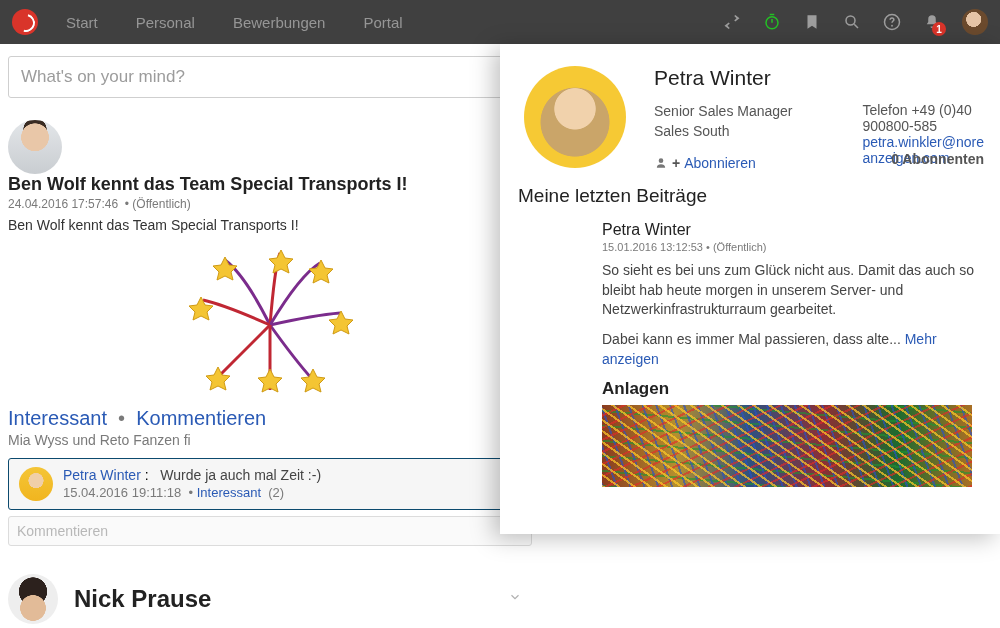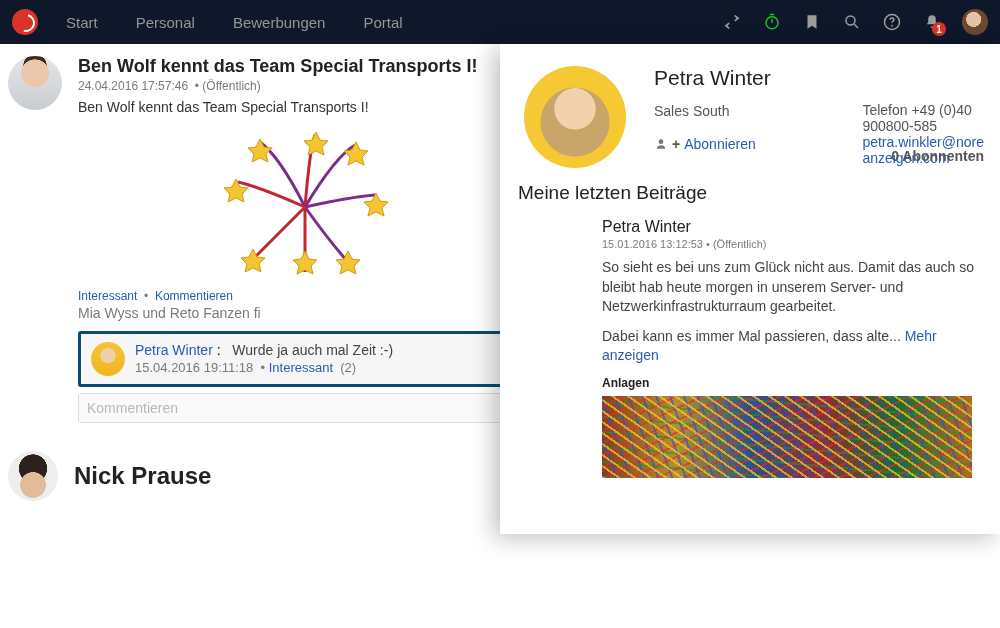--- a/index.html
+++ b/index.html
@@ -1,48 +1,48 @@
 <!DOCTYPE html>
 <html><head>
 <meta charset="utf-8">
 <style>
 * { box-sizing: border-box; margin: 0; padding: 0; }
 body { font-family: "Segoe UI", Arial, sans-serif; background: #fff; width: 1000px; height: 628px; overflow: hidden; position: relative; }
 
-.topbar { height: 44px; background: #0f172a; display: flex; align-items: center; padding: 0 12px; color: #a9a9a9; }
+.topbar { height: 44px; background: #404040; display: flex; align-items: center; padding: 0 12px; color: #a9a9a9; }
 .logo { width: 26px; height: 26px; border-radius: 50%; background: #d9342a; margin-right: 28px; position: relative; }
 .logo::after { content: ""; position: absolute; left: 5px; top: 5px; width: 14px; height: 14px; border: 2px solid #fff; border-left-color: transparent; border-top-color: transparent; border-radius: 50%; transform: rotate(-30deg); }
 .nav-item { margin-right: 38px; font-size: 15px; cursor: pointer; color: #969696; }
 .topbar-spacer { flex: 1; }
 .topbar-icons { display: flex; align-items: center; gap: 20px; }
 .ticon { width: 20px; height: 20px; display: flex; align-items: center; justify-content: center; color: #9d9d9d; cursor: pointer; }
 .ticon svg { width: 18px; height: 18px; fill: currentColor; }
 .stopwatch { color: #23c024; }
 .bell-wrap { position: relative; }
 .badge { position: absolute; bottom: -4px; right: -4px; background: #d9342a; color: #fff; border-radius: 50%; width: 14px; height: 14px; font-size: 10px; display: flex; align-items: center; justify-content: center; font-weight: bold; }
 .avatar-top { width: 26px; height: 26px; border-radius: 50%; background: radial-gradient(circle at 45% 40%, #e5c4a6 0 35%, #6b4a2d 36% 100%); }
 
 .main { padding: 12px 8px 0 8px; width: 540px; }
 
 .composer { border: 1px solid #cfcfcf; border-radius: 3px; padding: 10px 12px; margin-bottom: 22px; color: #9c9c9c; font-size: 17px; }
 
-.post { display: flex; margin-bottom: 10px; }
+.post { display: flex; margin-bottom: 10px; flex-direction: column; }
 .post-avatar { width: 54px; height: 54px; border-radius: 50%; margin-right: 16px; flex-shrink: 0; }
 .post-body { flex: 1; }
 .post-title { font-size: 18px; font-weight: 700; color: #222; margin-bottom: 2px; }
 .post-meta { font-size: 12px; color: #7a7a7a; margin-bottom: 6px; }
 .post-text { font-size: 14px; color: #333; margin-bottom: 8px; }
 .post-image-area { display: flex; justify-content: center; padding: 4px 0 8px; }
 .fireworks { width: 170px; height: 150px; }
-.post-actions { font-size: 12px; color: #7a7a7a; margin: 4px 0 2px; }
+.post-actions { font-size: 20px; color: #7a7a7a; margin: 4px 0 2px; }
 .post-actions .link { color: #2a5ab5; cursor: pointer; }
 .post-likes { font-size: 14px; color: #7a7a7a; margin-bottom: 10px; }
 
 .comment-block { margin-left: 0; }
-.comment { background: #f6f6f6; border: 3px solid #0c4a6e; border-radius: 3px; padding: 8px 10px; display: flex; align-items: flex-start; margin-bottom: 6px; }
+.comment { background: #f6f6f6; border: 1px solid #0c4a6e; border-radius: 3px; padding: 8px 10px; display: flex; align-items: flex-start; margin-bottom: 6px; }
 .comment-avatar { width: 34px; height: 34px; border-radius: 50%; margin-right: 10px; flex-shrink: 0; }
 .comment-body { flex: 1; font-size: 14px; }
 .comment-author { color: #2a5ab5; }
 .comment-text { color: #444; }
 .comment-meta { font-size: 13px; color: #7a7a7a; margin-top: 2px; }
 .comment-meta .link { color: #2a5ab5; }
 .comment-input { border: 1px solid #dcdcdc; border-radius: 3px; padding: 6px 8px; color: #b8b8b8; font-size: 14px; background: #fafafa; }
 
 .post2 { display: flex; margin-top: 28px; align-items: center; }
 .post2-avatar { width: 50px; height: 50px; border-radius: 50%; margin-right: 16px; }
@@ -67,21 +67,21 @@
 .pop-follow .link { color: #2a5ab5; cursor: pointer; }
 .pop-subs { font-size: 14px; color: #555; text-align: right; margin-top: -20px; padding-right: 16px; font-weight: bold; }
 
 .pop-section-title { font-size: 19px; color: #222; margin: 18px 0 14px -6px; }
 
 .pop-post { padding-left: 78px; padding-right: 6px; }
 .pop-post-author { font-size: 16px; color: #222; margin-bottom: 2px; }
 .pop-post-meta { font-size: 11px; color: #7a7a7a; margin-bottom: 8px; }
 .pop-post-text { font-size: 14px; color: #444; line-height: 1.4; margin-bottom: 10px; }
 .pop-more { color: #2a5ab5; cursor: pointer; }
-.pop-attach-label { font-size: 12px; font-weight: 700; color: #222; margin-bottom: 6px; }
+.pop-attach-label { font-size: 17px; font-weight: 700; color: #222; margin-bottom: 6px; }
 .pop-attach-img { width: 370px; height: 82px; background: linear-gradient(90deg,#8a3b1f,#b58f2e,#2e5181,#8c2f34,#1d6b2f,#aa6f24); position: relative; overflow: hidden; }
 .pop-attach-img::before { content: ""; position: absolute; inset: 0; background:
   repeating-linear-gradient(35deg, rgba(255,200,40,.7) 0 2px, transparent 2px 9px),
   repeating-linear-gradient(-25deg, rgba(230,40,40,.6) 0 2px, transparent 2px 11px),
   repeating-linear-gradient(70deg, rgba(40,80,200,.6) 0 2px, transparent 2px 13px),
   repeating-linear-gradient(5deg, rgba(30,150,50,.6) 0 2px, transparent 2px 15px);
 }
 
 
 .av-ben { background: radial-gradient(circle at 50% 32%, #e9c7a8 0 30%, transparent 31%),
@@ -144,20 +144,21 @@
           <path d="M12 3a5 5 0 00-5 5v4l-2 3h14l-2-3V8a5 5 0 00-5-5zM10 18a2 2 0 004 0"></path>
         </svg>
       <div class="badge">1</div>
     </div>
     <div class="avatar-top"></div>
   </div>
 </div>
 
 <div class="main">
 
+  <div class="composer">What's on your mind?</div>
 
   <div class="post">
     <div class="post-avatar av-ben"></div>
     <div class="post-body">
       <div class="post-title">Ben Wolf kennt das Team Special Transports I!</div>
       <div class="post-meta">
         <span>24.04.2016 17:57:46</span>
         &nbsp;•&nbsp;<span>(Öffentlich)</span>
       </div>
       <div class="post-text">Ben Wolf kennt das Team Special Transports I!</div>
@@ -224,20 +225,21 @@
   </div>
 </div>
 
 <div class="popover">
   <div class="pop-head">
     <div class="pop-avatar av-petra"></div>
     <div class="pop-info">
       <div class="pop-name">Petra Winter</div>
       <div class="pop-row">
         <div class="pop-col">
+          <div class="pop-jobtitle">Senior Sales Manager</div>
           <div class="pop-dept">Sales South</div>
           <div class="pop-follow">
             <svg class="person-icon" viewBox="0 0 24 24">
                 <path fill="#777" d="M12 12a4 4 0 100-8 4 4 0 000 8zm0 2c-4 0-7 2-7 5v1h14v-1c0-3-3-5-7-5z"></path>
               </svg>
             <b>+</b>
             <span class="link">Abonnieren</span>
           </div>
         </div>
         <div class="pop-col pop-phone">

